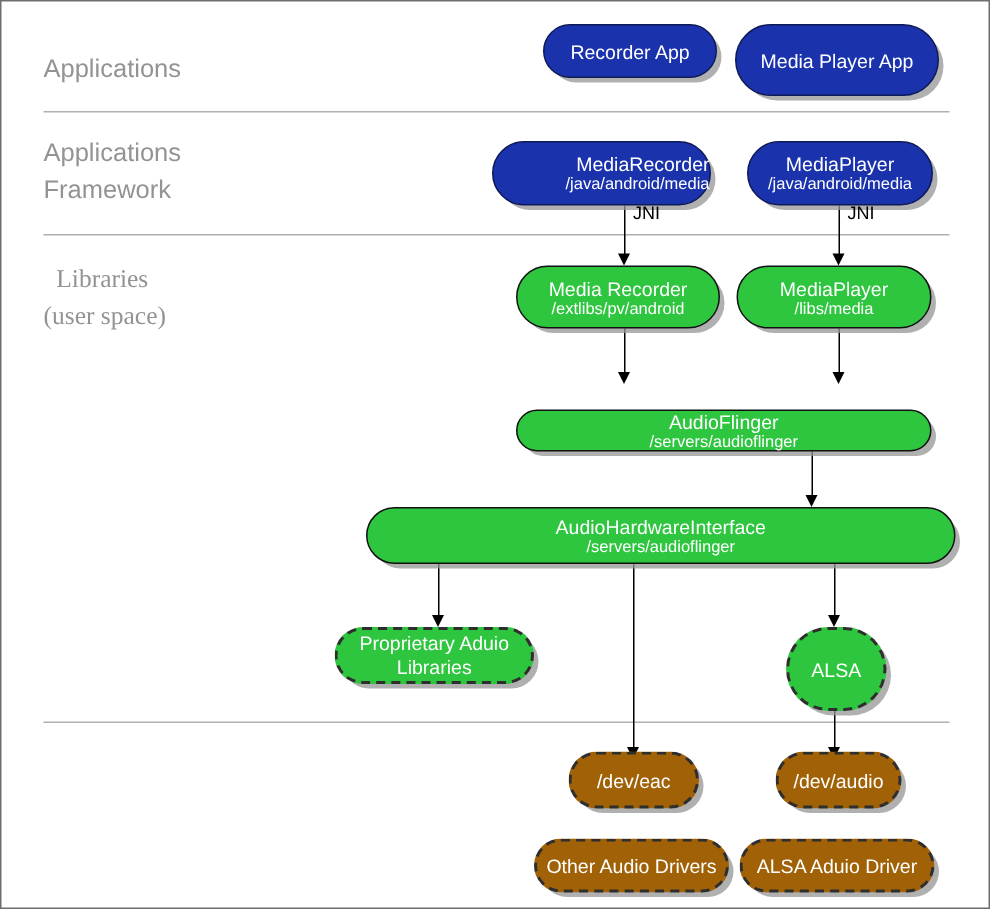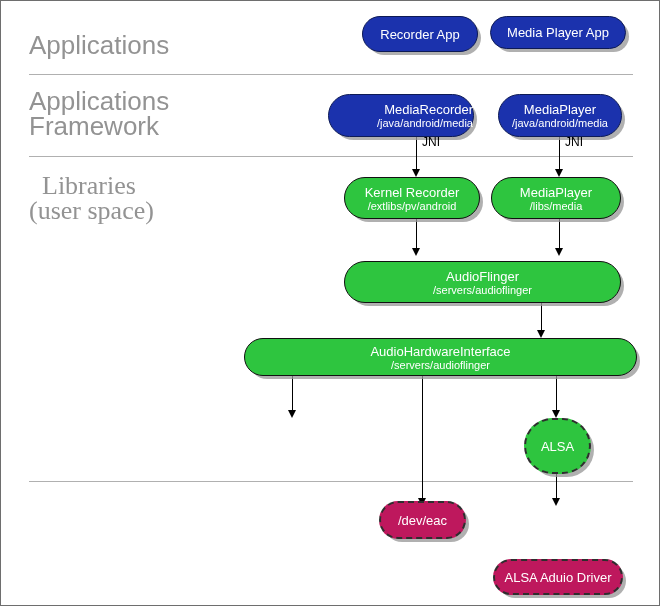--- a/index.html
+++ b/index.html
@@ -2,37 +2,37 @@
 <html><head>
 <meta charset="utf-8">
 <style>
   html,body{margin:0;padding:0;background:#ffffff;}
   body{font-family:"Liberation Sans",sans-serif;}
   #stage{position:relative;width:660px;height:606px;background:#fff;
          border:1px solid #6e6e6e;box-sizing:border-box;overflow:hidden;}
 
   .divider{position:absolute;height:0;border-top:1px solid #b0b0b0;}
 
-  .layer-label{position:absolute;color:#939393;font-size:26px;
+  .layer-label{position:absolute;color:#939393;font-size:17px;
                line-height:25px;white-space:pre;letter-spacing:0px;}
 
   
   .node{position:absolute;box-sizing:border-box;
         display:flex;flex-direction:column;align-items:center;
         justify-content:center;text-align:center;color:#ffffff;
         border-radius:999px;z-index:3;
         box-shadow:4px 4px 0 -1px rgba(150,150,150,0.75);}
   .node .t1{font-size:13px;line-height:15px;white-space:nowrap;}
   .node .t2{font-size:11px;line-height:12px;white-space:nowrap;}
   .node .t1.two-line{white-space:normal;line-height:16px;}
 
   .blue{background:#1b32ad;border:1.5px solid #0d1a55;}
   .green{background:#2ec53f;border:1.5px solid #111111;}
   .green-dash{background:#2ec53f;border:2px dashed #2e2e2e;}
-  .red-dash{background:#be185d;border:2px dashed #2e2e2e;}
+  .red-dash{background:#a16207;border:2px dashed #2e2e2e;}
 
   
   .vline{position:absolute;width:0;border-left:1.5px solid #000;z-index:1;}
   .arrowhead{position:absolute;width:0;height:0;
              border-left:4.5px solid transparent;
              border-right:4.5px solid transparent;
              border-top:8px solid #000;z-index:2;}
   .edge-label{position:absolute;font-size:12px;color:#000;z-index:4;
               white-space:nowrap;}
 </style>
@@ -81,62 +81,71 @@
   <div class="vline" style="left:555px;top:375px;height:35px;"></div>
   <div class="arrowhead" style="left:550.5px;top:409px;"></div>
 
   <div class="vline" style="left:555px;top:455px;height:44px;"></div>
   <div class="arrowhead" style="left:550.5px;top:497px;"></div>
 
   <div class="node blue" style="left:361px;top:15px;width:116px;height:36px;">
     <span class="t1">Recorder App</span>
   </div>
 
-  <div class="node blue" style="left:489px;top:15px;width:136px;height:33px;">
+  <div class="node blue" style="left:489px;top:15px;width:136px;height:48px;">
     <span class="t1">Media Player App</span>
   </div>
 
   <div class="node blue" style="left:327px;top:93px;width:146px;height:43px;align-items:flex-end;">
     <span class="t1">MediaRecorder</span>
     <span class="t2">/java/android/media</span>
   </div>
 
   <div class="node blue" style="left:497px;top:93px;width:124px;height:43px;">
     <span class="t1">MediaPlayer</span>
     <span class="t2">/java/android/media</span>
   </div>
 
   <div class="node green" style="left:343px;top:176px;width:136px;height:42px;">
-    <span class="t1">Kernel Recorder</span>
+    <span class="t1">Media Recorder</span>
     <span class="t2">/extlibs/pv/android</span>
   </div>
 
   <div class="node green" style="left:490px;top:176px;width:130px;height:42px;">
     <span class="t1">MediaPlayer</span>
     <span class="t2">/libs/media</span>
   </div>
 
-  <div class="node green" style="left:343px;top:260px;width:277px;height:42px;">
+  <div class="node green" style="left:343px;top:272px;width:277px;height:28px;">
     <span class="t1">AudioFlinger</span>
     <span class="t2">/servers/audioflinger</span>
   </div>
 
   <div class="node green" style="left:243px;top:337px;width:393px;height:38px;">
     <span class="t1">AudioHardwareInterface</span>
     <span class="t2">/servers/audioflinger</span>
   </div>
 
+  <div class="node green-dash" style="left:222px;top:417px;width:133px;height:38px;padding:0 10px;">
+    <span class="t1 two-line">Proprietary Aduio Libraries</span>
+  </div>
 
   <div class="node green-dash" style="left:523px;top:417px;width:67px;height:56px;">
     <span class="t1">ALSA</span>
   </div>
 
   <div class="node red-dash" style="left:378px;top:500px;width:87px;height:38px;">
     <span class="t1">/dev/eac</span>
   </div>
 
+  <div class="node red-dash" style="left:516px;top:500px;width:84px;height:38px;">
+    <span class="t1">/dev/audio</span>
+  </div>
 
+  <div class="node red-dash" style="left:355px;top:558px;width:130px;height:36px;">
+    <span class="t1">Other Audio Drivers</span>
+  </div>
 
   <div class="node red-dash" style="left:492px;top:558px;width:130px;height:36px;">
     <span class="t1">ALSA Aduio Driver</span>
   </div>
 
 </div>
 
 </body></html>

